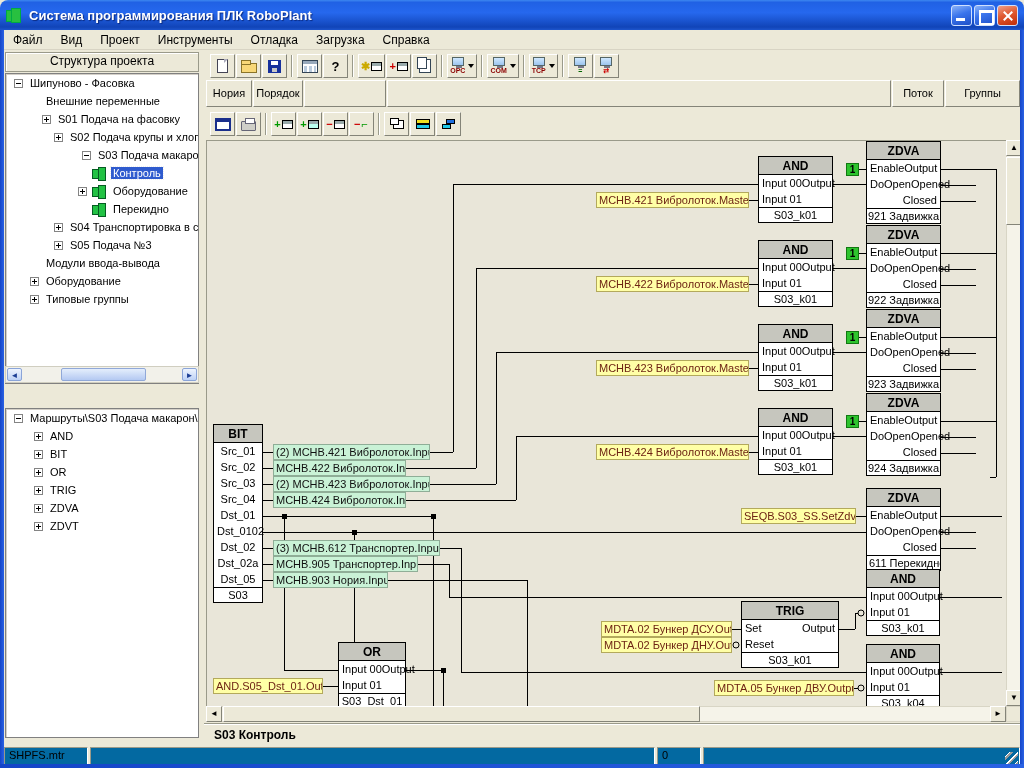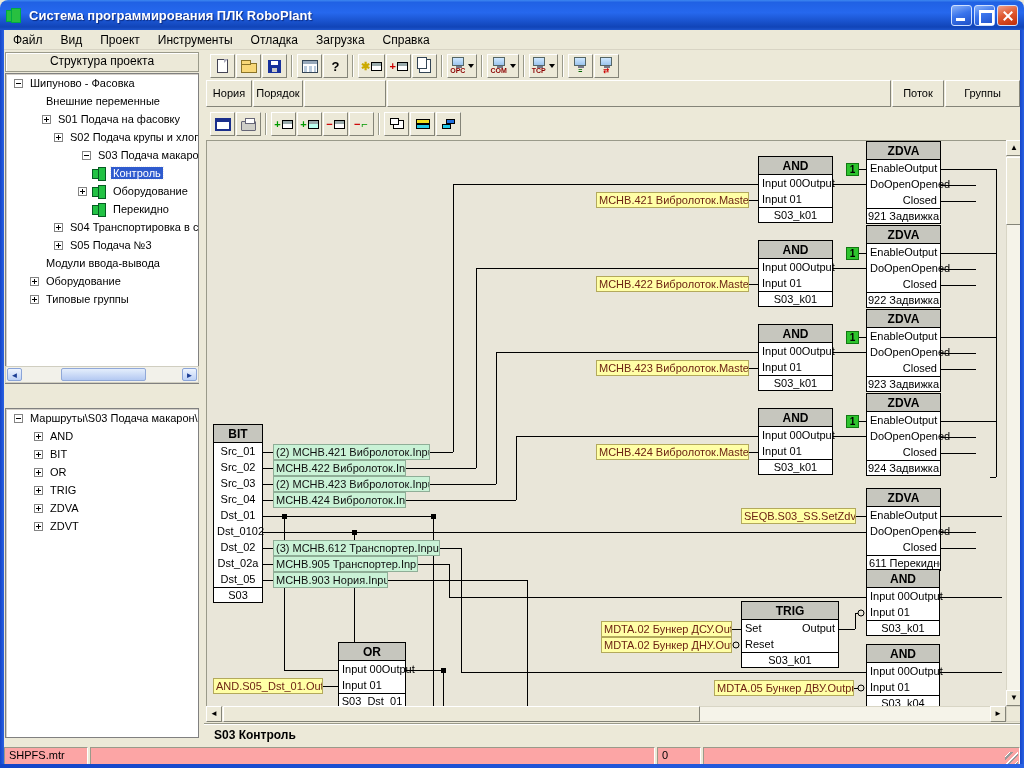--- a/index.html
+++ b/index.html
@@ -105,21 +105,21 @@
   .badge{position:absolute;width:13px;height:13px;background:#2ec42e;border:1px solid #127812;
     color:#000;font-weight:bold;font-size:10px;text-align:center;line-height:12px;}
   
   .cbtn{position:absolute;width:16px;height:16px;background:#ece9d8;border:1px solid;
     border-color:#fff #848478 #848478 #fff;font-size:8px;text-align:center;line-height:14px;}
   .ctrack{position:absolute;background:#f5f3e9;border:1px solid #d8d5c5;}
   .cthumb{position:absolute;background:#ece9d8;border:1px solid;border-color:#fff #848478 #848478 #fff;}
   .tabbar{position:absolute;left:204px;top:724px;width:816px;height:21px;background:#ece9d8;
     border-top:1px solid #fff;box-shadow:0 -1px 0 #9a9a8a;font-weight:bold;font-size:12px;line-height:21px;padding-left:10px;}
   
-  .sp{position:absolute;top:747px;height:20px;background:#fca5a5;border:1px solid;
+  .sp{position:absolute;top:747px;height:20px;background:#0369a1;border:1px solid;
     border-color:#9a9a8a #fff #fff #9a9a8a;font-size:11px;line-height:15px;padding-left:4px;}
   .grip{position:absolute;right:1px;bottom:1px;width:13px;height:13px;
     background:repeating-linear-gradient(135deg,transparent 0 3px,#fff 3px 4px,#999 4px 6px);}
 </style>
 </head>
 <body>
 
 <div class="win">
 
   <div class="edge" style="left:0;top:28px;width:4px;height:740px;"></div>

